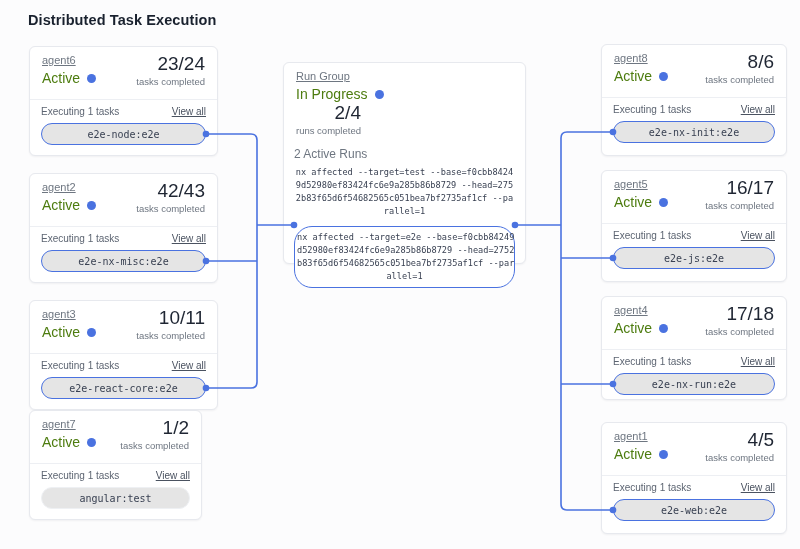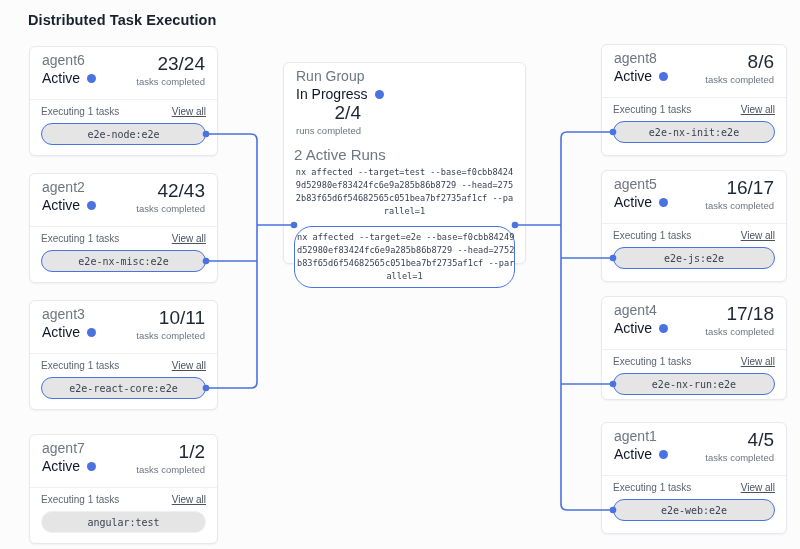--- a/index.html
+++ b/index.html
@@ -19,23 +19,23 @@
   .card {
     position:absolute; background:#fff;
     border:1px solid #e7e9ee; border-radius:6px;
     box-shadow:0 1px 2px rgba(16,24,40,.05);
     z-index:1;
   }
   .card-header {
     display:flex; justify-content:space-between; align-items:flex-start;
     padding:8px 12px 11px 12px;
   }
-  .agent-name { font-size:14px; line-height:11px; color:#6e7681; }
+  .agent-name { font-size:11px; line-height:11px; color:#6e7681;text-decoration:underline; }
   .status {
-    font-size:14px; line-height:20px; margin-top:2px; color:#0f172a;
+    font-size:14px; line-height:20px; margin-top:2px; color:#4d7c0f;
     display:flex; align-items:center; gap:7px; white-space:nowrap;
   }
   .dot { width:9px; height:9px; border-radius:50%; background:var(--accent); flex:0 0 auto; }
   .count-wrap { text-align:right; }
   .count { font-size:19px; line-height:18px; font-weight:500; color:#1f2633; }
   .caption { font-size:9.5px; line-height:11px; color:#6e7681; margin-top:3px; white-space:nowrap; }
   .card-footer { border-top:1px solid #edeff3; padding:6px 11px 0 11px; }
   .footer-row {
     display:flex; justify-content:space-between; align-items:baseline;
     font-size:10px; line-height:12px; color:#5d6572;
@@ -45,21 +45,21 @@
     margin-top:5px; height:22px;
     border:1.4px solid var(--accent); border-radius:11px; background:#e5e5e5;
     display:flex; align-items:center; justify-content:center;
     font-family:"DejaVu Sans Mono","Liberation Mono",monospace;
     font-size:10px; color:#394152; white-space:nowrap; overflow:hidden;
     cursor:pointer;
   }
   .pill.plain { border-color:#eef0f3; }
   .panel-header { padding-bottom:7px;flex-direction:column; }
   .panel-body { padding:6px 10px; }
-  .active-runs { font-size:15px; line-height:11px; color:#6e7681; }
+  .active-runs { font-size:12px; line-height:11px; color:#6e7681; }
   .code {
     margin-top:4px; padding:2px 0;
     font-family:"DejaVu Sans Mono","Liberation Mono",monospace;
     font-size:8.6px; line-height:13px; color:#394152;
     white-space:pre; text-align:center; cursor:pointer;
   }
   .code.hl {
     margin-top:6px; padding:4px 2px;
     border:1.4px solid var(--accent); border-radius:18px; background:#fff;
   }
@@ -159,21 +159,21 @@
   </div>
   <div class="card-footer">
     <div class="footer-row">
       <span>Executing 1 tasks</span>
       <a class="view-all">View all</a>
     </div>
     <div class="pill">e2e-react-core:e2e</div>
   </div>
 </div>
 
-<div class="card" style="left:29px;top:434px;width:189px;height:110px">
+<div class="card" style="left:29px;top:410px;width:173px;height:110px">
   <div class="card-header">
     <div>
       <div class="agent-name">agent7</div>
       <div class="status">
           <span>Active</span>
           <span class="dot"></span>
         </div>
     </div>
     <div class="count-wrap">
       <div class="count">1/2</div>

